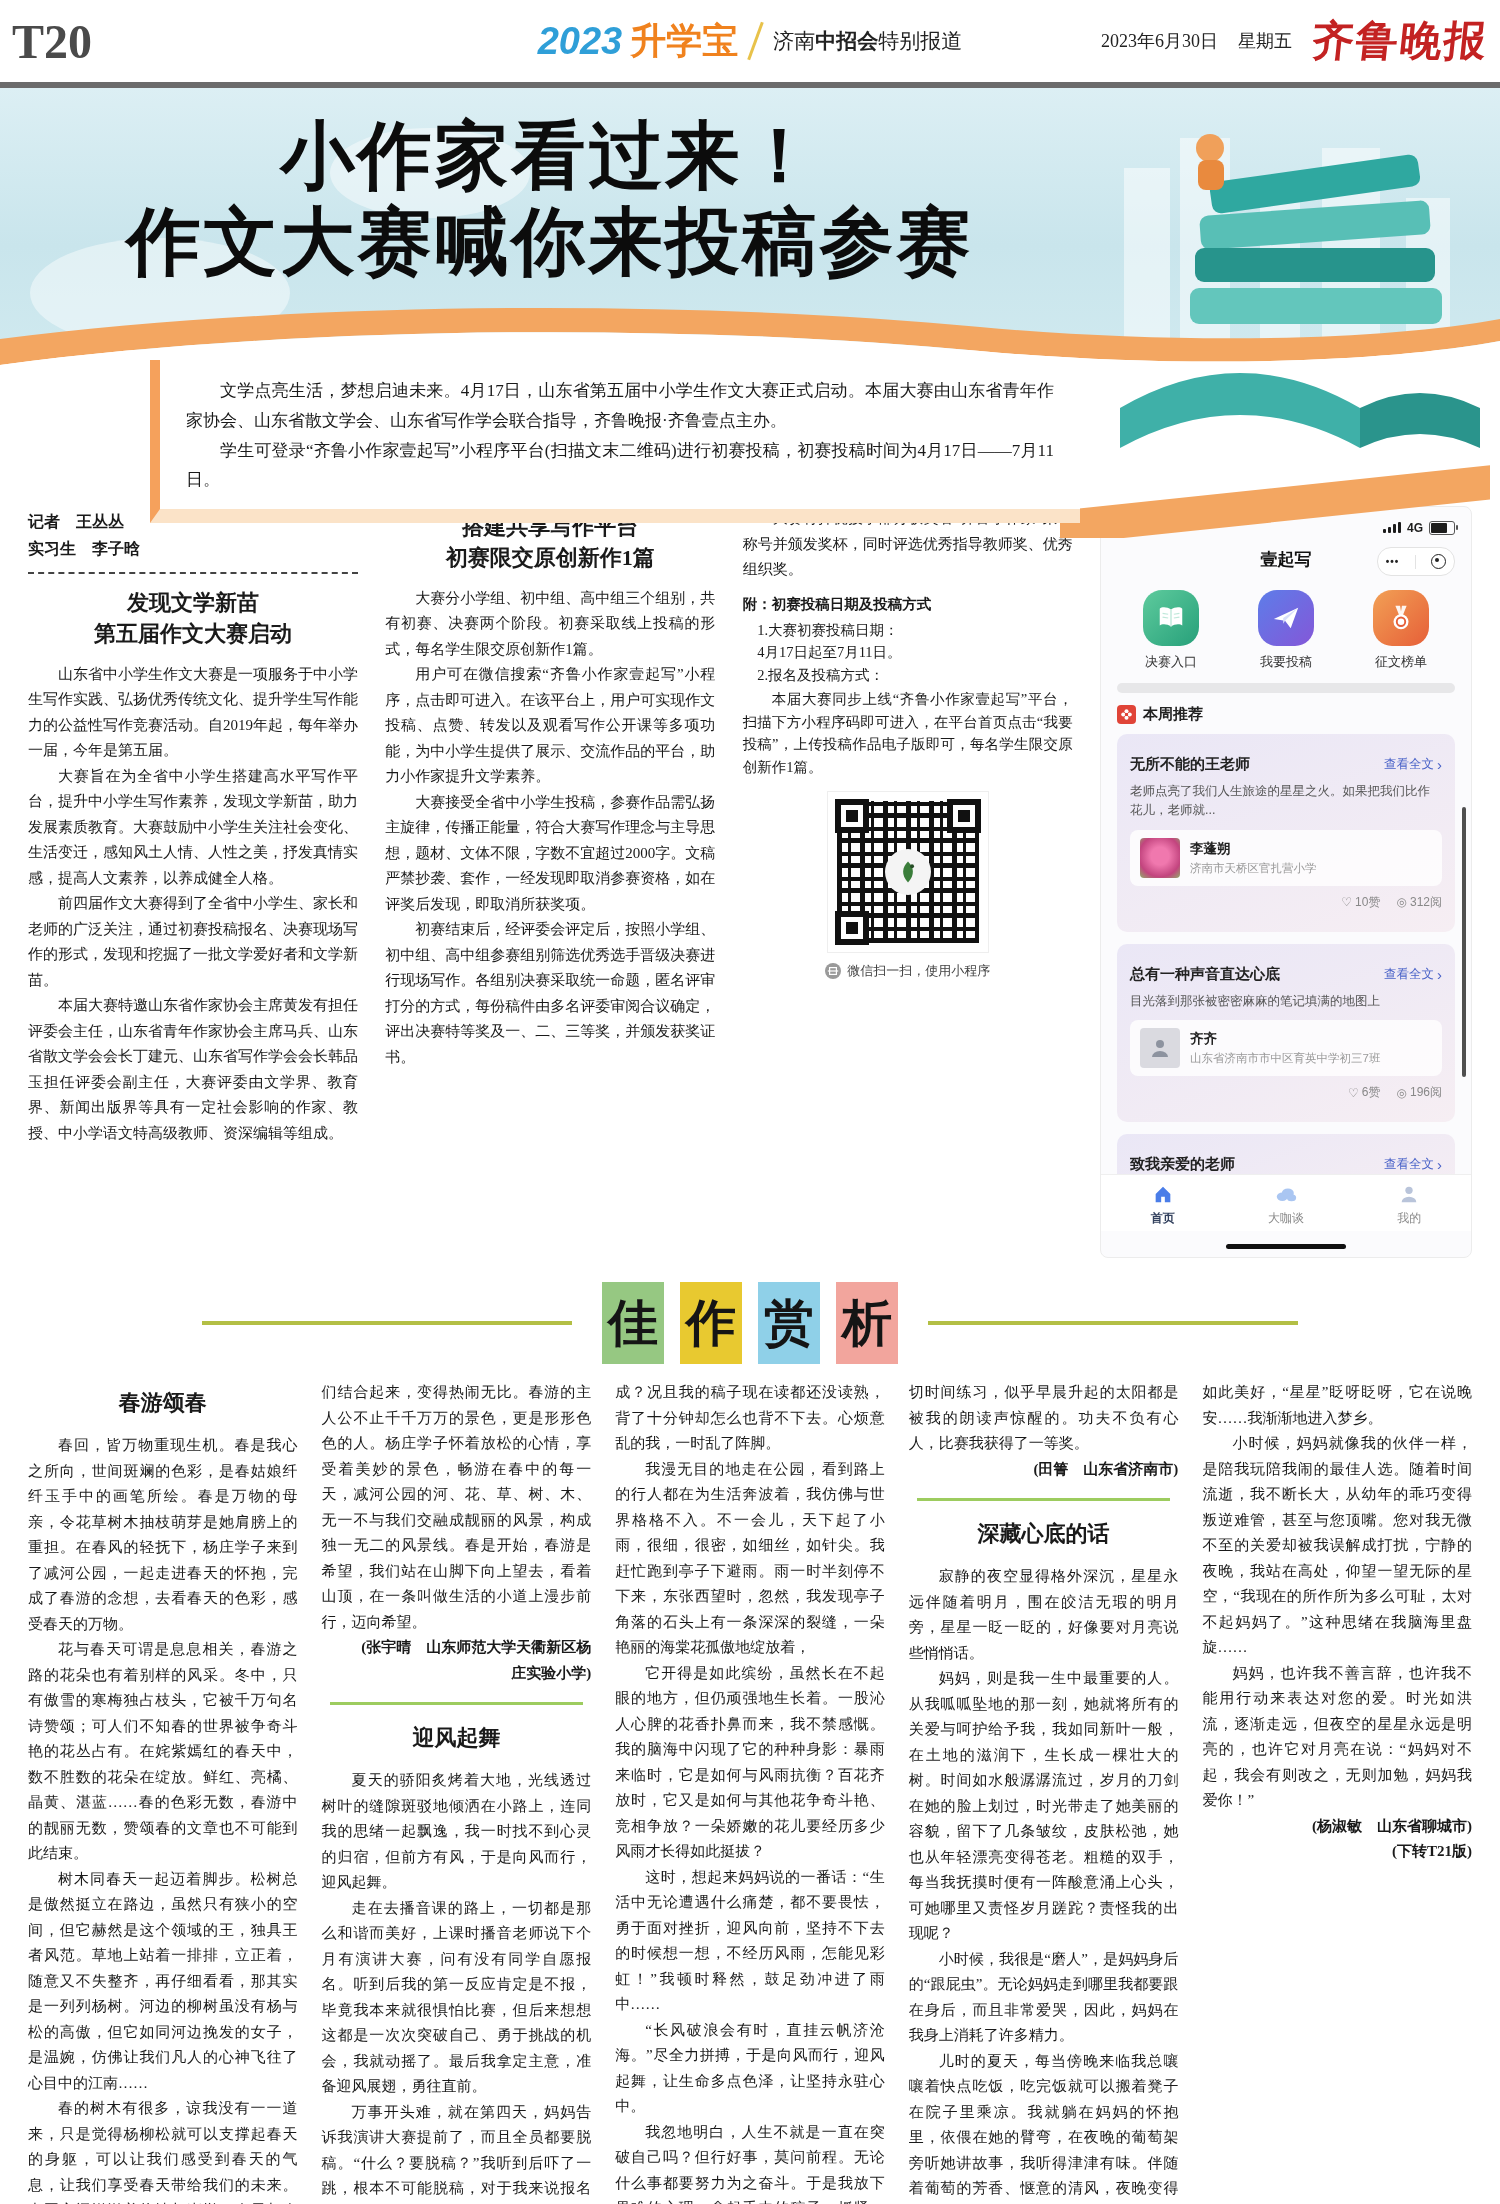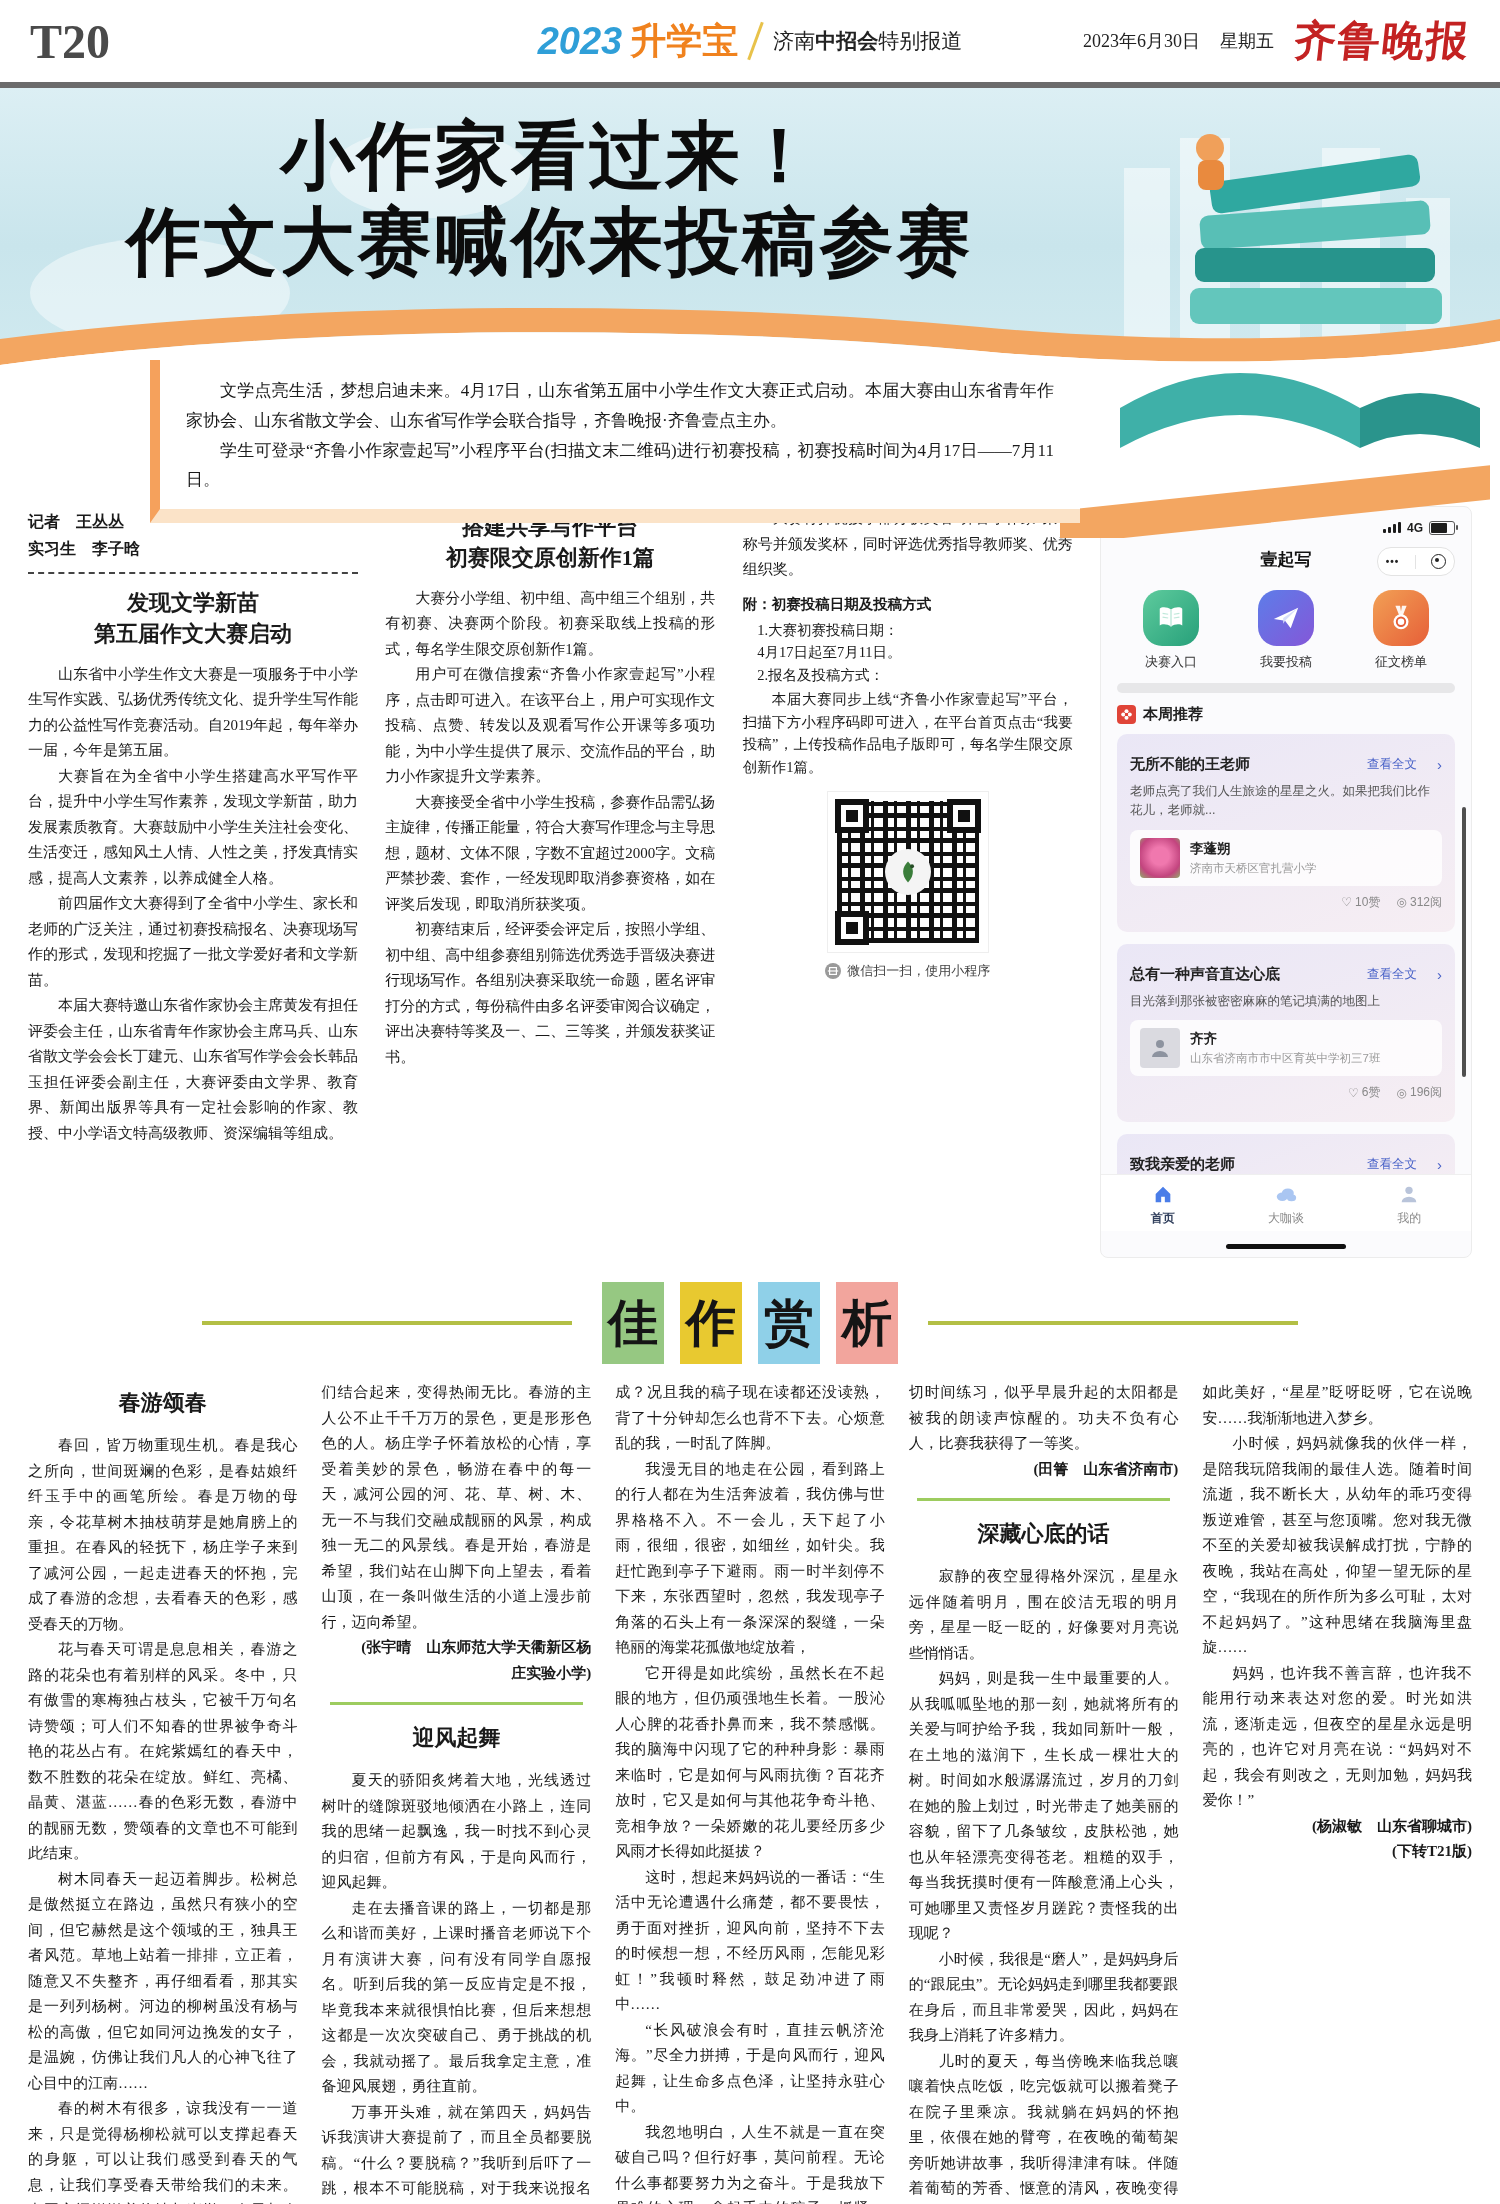--- a/index.html
+++ b/index.html
@@ -1,20 +1,20 @@
 <!DOCTYPE html>
 <html><head>
 <meta charset="utf-8">
 <style>
   html,body{margin:0;padding:0;background:#dcdcdc;}
   .page{width:1500px;height:2204px;margin:0 auto;background:#ffffff;position:relative;overflow:hidden;
         font-family:"Liberation Serif",serif;color:#1a1a1a;}
 
   
-  .masthead{height:88px;display:flex;align-items:center;padding:0 30px;box-sizing:border-box;
+  .masthead{height:88px;display:flex;align-items:center;padding:0 12px;box-sizing:border-box;
             border-bottom:6px solid #6b6b6b;position:relative;background:#fff;}
   .page-no{font-size:48px;font-weight:bold;color:#4a4a4a;font-family:"Liberation Serif",serif;}
   .banner-center{position:absolute;left:0;right:0;top:0;height:100%;display:flex;align-items:center;
                  justify-content:center;gap:8px;pointer-events:none;}
   .banner-year{font-size:38px;font-weight:bold;font-style:italic;color:#2f9fd8;font-family:"Liberation Sans",sans-serif;}
   .banner-name{font-size:36px;font-weight:bold;color:#f0821e;font-family:"Liberation Sans",sans-serif;}
   .banner-slash{width:3px;height:40px;background:#e8c24a;transform:rotate(20deg);margin:0 8px;}
   .banner-sub{font-size:21px;color:#222;font-family:"Liberation Sans",sans-serif;}
   .banner-sub b{font-weight:bold;}
   .masthead-right{margin-left:auto;display:flex;align-items:center;gap:20px;}
@@ -93,21 +93,21 @@
   .sc-green{background:linear-gradient(135deg,#5ecb9d,#27a07a);}
   .sc-blue{background:linear-gradient(135deg,#5d7de9,#8457d8);}
   .sc-orange{background:linear-gradient(135deg,#f2a055,#e65f38);}
   .sc-label{font-size:13px;color:#333;}
   .scroll-strip{height:10px;background:#e7e7e9;border-radius:5px;margin:0 0 12px;}
   .rec-header{display:flex;align-items:center;gap:7px;font-size:15px;font-weight:bold;color:#222;margin-bottom:10px;}
   .rec-ico{width:19px;height:19px;background:#e04438;border-radius:4px;display:flex;align-items:center;justify-content:center;}
   .card{background:linear-gradient(160deg,#eae7f6,#f6eef3);border-radius:10px;padding:21px 13px;margin-bottom:12px;}
   .card-top{display:flex;justify-content:space-between;align-items:center;}
   .card-title{font-size:15px;font-weight:bold;color:#222;}
-  .card-link{font-size:12.5px;color:#4a63c8;display:flex;align-items:center;gap:20px;cursor:pointer;}
+  .card-link{font-size:12.5px;color:#4a63c8;display:flex;align-items:center;gap:3px;cursor:pointer;}
   .chev{font-size:15px;line-height:1;}
   .card-excerpt{font-size:12.5px;color:#555;margin-top:8px;line-height:1.5;}
   .author-box{background:rgba(255,255,255,0.8);border-radius:8px;padding:8px 10px;display:flex;gap:10px;
               margin-top:10px;align-items:center;}
   .avatar{width:40px;height:40px;border-radius:4px;flex:0 0 40px;display:flex;align-items:center;justify-content:center;}
   .avatar-flower{background:radial-gradient(circle at 50% 45%,#f078ae 0 30%,#c2447e 70%,#8fae6a 100%);}
   .avatar-person{background:#dadae0;}
   .author-name{font-size:13.5px;font-weight:bold;color:#222;}
   .author-school{font-size:11.5px;color:#999;margin-top:3px;}
   .card-stats{display:flex;justify-content:flex-end;gap:16px;font-size:12px;color:#888;margin-top:8px;align-items:center;}

